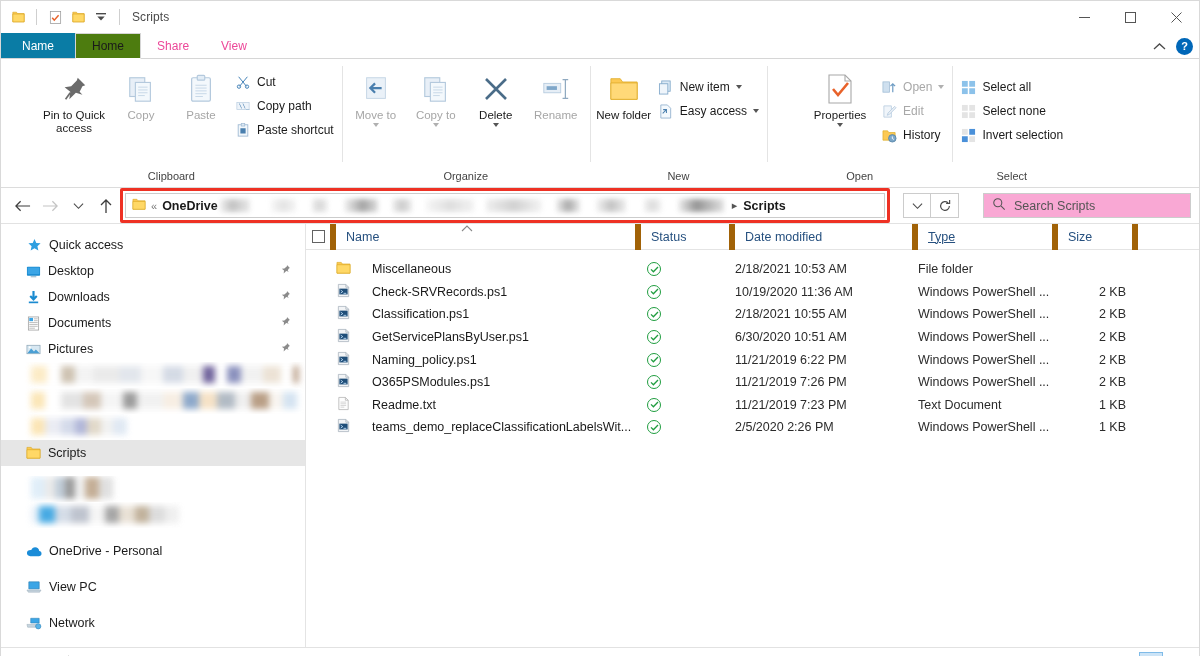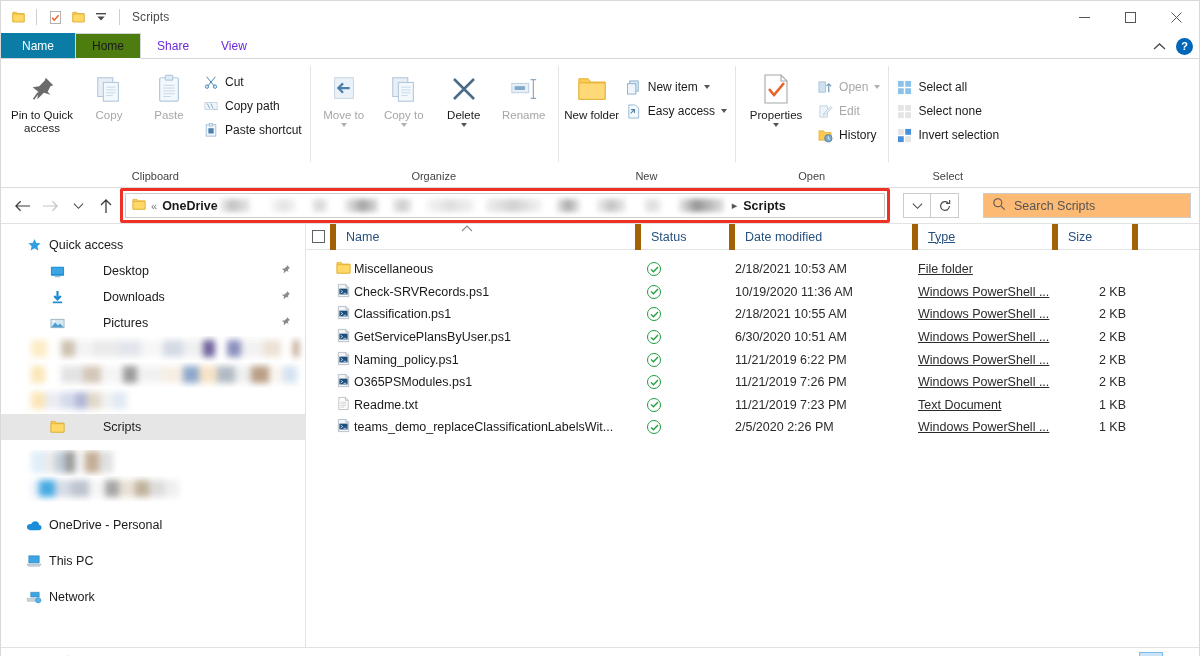--- a/index.html
+++ b/index.html
@@ -52,21 +52,21 @@
     height: 26px;
     display: flex;
     align-items: stretch;
     background: #ffffff;
     position: relative;
     border-bottom: 1px solid #d6d6d6;
   }
   .tab {
     padding: 0 16px;
     display: flex; align-items: center;
-    font-size: 12px; color: #6d28d9;
+    font-size: 12px; color: #ec4899;
     cursor: default;
   }
   .tab.file {
     background: #0a7ca5;
     color: #ffffff;
     padding: 0 21px;
     font-size: 12px;
   }
   .tab.active {
     background: #4d7c0f;
@@ -108,21 +108,21 @@
   .rgroup-label {
     text-align: center; font-size: 11px; color: #444;
     padding-bottom: 4px;
   }
   .big-btn {
     width: 60px;
     display: flex; flex-direction: column; align-items: center;
     font-size: 11.5px; color: #1a1a1a; text-align: center;
     line-height: 13px; padding-top: 4px;
   }
-  .big-btn.wide { width: 74px; }
+  .big-btn.wide { width: 74px; margin-left: 32px; }
   .big-btn .ic { height: 34px; display:flex; align-items:center; justify-content:center; margin-bottom: 3px;}
   .big-btn.dim { color: #a6a6a6; }
   .small-col { display: flex; flex-direction: column; gap: 2px; padding-top: 3px; }
   .small-btn {
     display: flex; align-items: center; gap: 6px;
     font-size: 12px; color: #1a1a1a;
     height: 22px; padding: 0 4px;
   }
   .small-btn.dim { color: #a8a8a8; }
   .small-btn .sic { width: 16px; height:16px; display:flex; align-items:center; justify-content:center; }
@@ -190,21 +190,21 @@
     border-left: none;
     background: #fff; color: #444;
   }
   .drop-wrap { display: flex; margin-left: 8px; }
   .search-box {
     width: 208px; height: 25px;
     border: 1px solid #cccccc;
     margin-left: 22px;
     display: flex; align-items: center;
     gap: 8px; padding: 0 8px;
-    background: #fdba74;
+    background: #f9a8d4;
   }
   .search-ph { font-size: 12.5px; color: #555; }
 
   
   .main {
     display: flex;
     height: 424px;
     border-top: 1px solid #e2e2e2;
   }
   .sidebar {
@@ -216,21 +216,21 @@
     overflow: hidden;
   }
   .snode {
     height: 26px;
     display: flex; align-items: center;
     padding-left: 25px;
     font-size: 12.5px; color: #1a1a1a;
     position: relative;
   }
   .snode .sn-ic { width: 16px; height: 16px; margin-right: 7px; display: flex; align-items: center; justify-content: center; }
-  .snode.child { padding-left: 48px; gap: 31px; }
+  .snode.child { padding-left: 24px; }
   .snode.selected { background: #e6e6e6; }
   .pin {
     position: absolute; right: 14px; top: 50%; transform: translateY(-50%);
     color: #888;
   }
   .blurnode {
     height: 26px; position: relative; overflow: hidden;
   }
   .blurnode .bw {
     position: absolute; left: 30px; top: 4px;
@@ -268,24 +268,24 @@
     position: absolute;
     left: 155px; top: 0;
     color: #777; font-size: 9px;
   }
   .row {
     height: 22.6px;
     display: flex; align-items: center;
     font-size: 12.5px; color: #1a1a1a;
   }
   .cell { display: flex; align-items: center; overflow: hidden; white-space: nowrap; }
-  .c-name { width: 335px; padding-left: 30px; gap: 3px; }
+  .c-name { width: 335px; padding-left: 30px; gap: 21px; }
   .c-status { width: 94px; justify-content: flex-start; padding-left: 6px;}
   .c-date { width: 183px; color: #2b2b2b; }
-  .c-type { width: 140px; color: #2b2b2b; text-decoration: underline; }
+  .c-type { width: 140px; color: #2b2b2b; }
   .c-size { width: 80px; justify-content: flex-end; padding-right: 12px; color: #2b2b2b; }
   .ok-circle {
     width: 14px; height: 14px; border-radius: 50%;
     border: 1.4px solid #1f9d3f;
     display: flex; align-items: center; justify-content: center;
   }
   .ok-circle svg { display: block; }
 
   
   .statusbar {
@@ -736,20 +736,37 @@
             </svg>
         </span>
         <span>Downloads</span>
         <span class="pin">
           <svg width="11" height="11" viewBox="0 0 12 12">
               <path d="M7.6 1.2l3.2 3.2-1.2.4-1.2 2.4 1.2 1.2-2.8-.8-2.8 2.8.4-3.2-2.4-2 2.8-.4 2.8-2.4z" fill="#8b8b8b"></path>
             </svg>
         </span>
       </div>
 
+      <div class="snode child">
+        <span class="sn-ic">
+          <svg width="15" height="15" viewBox="0 0 16 16">
+              <rect x="2.5" y="1" width="11" height="14" fill="#fff" stroke="#9c9c9c" stroke-width="0.8"></rect>
+              <rect x="3.5" y="2" width="4" height="3.5" fill="#3ba5e6"></rect>
+              <g stroke="#aaa" stroke-width="0.8">
+                <path d="M8.5 3h4M8.5 5h4M3.5 7h9M3.5 9h9M3.5 11h9M3.5 13h6"></path>
+              </g>
+            </svg>
+        </span>
+        <span>Documents</span>
+        <span class="pin">
+          <svg width="11" height="11" viewBox="0 0 12 12">
+              <path d="M7.6 1.2l3.2 3.2-1.2.4-1.2 2.4 1.2 1.2-2.8-.8-2.8 2.8.4-3.2-2.4-2 2.8-.4 2.8-2.4z" fill="#8b8b8b"></path>
+            </svg>
+        </span>
+      </div>
 
       <div class="snode child">
         <span class="sn-ic">
           <svg width="15" height="15" viewBox="0 0 16 16">
               <rect x="1" y="3.5" width="14" height="9" fill="#d8e8f2" stroke="#8fa8b8" stroke-width="0.8"></rect>
               <path d="M1.5 12L5.5 7l3 3.2L10.5 8l4 4z" fill="#4a9fd4"></path>
               <circle cx="4" cy="5.6" r="1.1" fill="#fff"></circle>
             </svg>
         </span>
         <span>Pictures</span>
@@ -799,21 +816,21 @@
       </div>
       <div class="sbar-sep"></div>
 
       <div class="snode">
         <span class="sn-ic">
           <svg width="16" height="14" viewBox="0 0 17 14">
               <path d="M3 1.5h11v7.5H3z" fill="#3ba5e6" stroke="#2b80b6" stroke-width="0.7"></path>
               <path d="M1 10.2h15l-1.5 2.3H2.5z" fill="#c6d4de" stroke="#9fb0bd" stroke-width="0.6"></path>
             </svg>
         </span>
-        <span>This PC</span>
+        <span>View PC</span>
       </div>
       <div class="sbar-sep"></div>
 
       <div class="snode">
         <span class="sn-ic">
           <svg width="16" height="14" viewBox="0 0 17 14">
               <path d="M5 2h9v5H5z" fill="#3ba5e6" stroke="#2b80b6" stroke-width="0.6"></path>
               <path d="M1 8.5h10l-1 3H1.8z" fill="#c6d4de" stroke="#9fb0bd" stroke-width="0.6"></path>
               <circle cx="13" cy="10.5" r="2.8" fill="#5ab4e8" stroke="#2b80b6" stroke-width="0.6"></circle>
             </svg>

